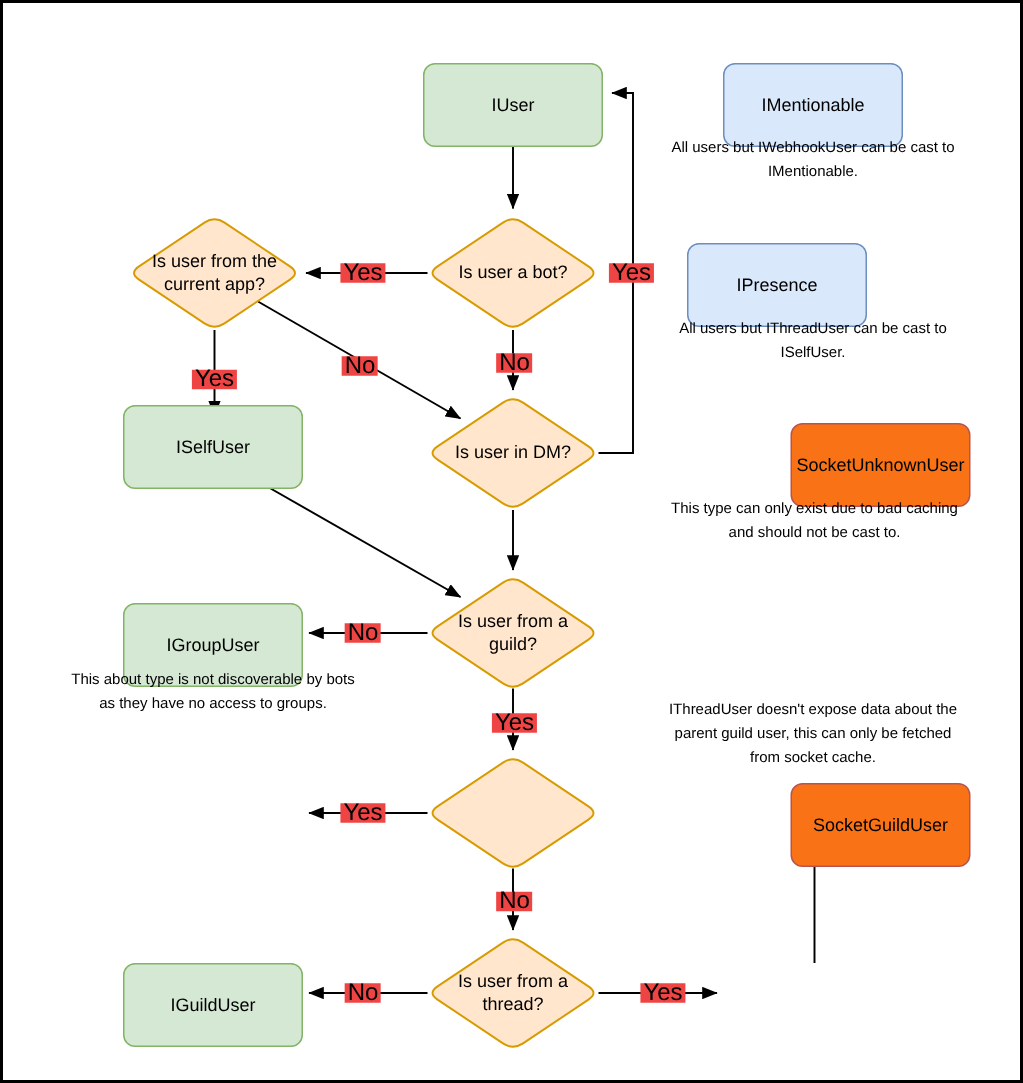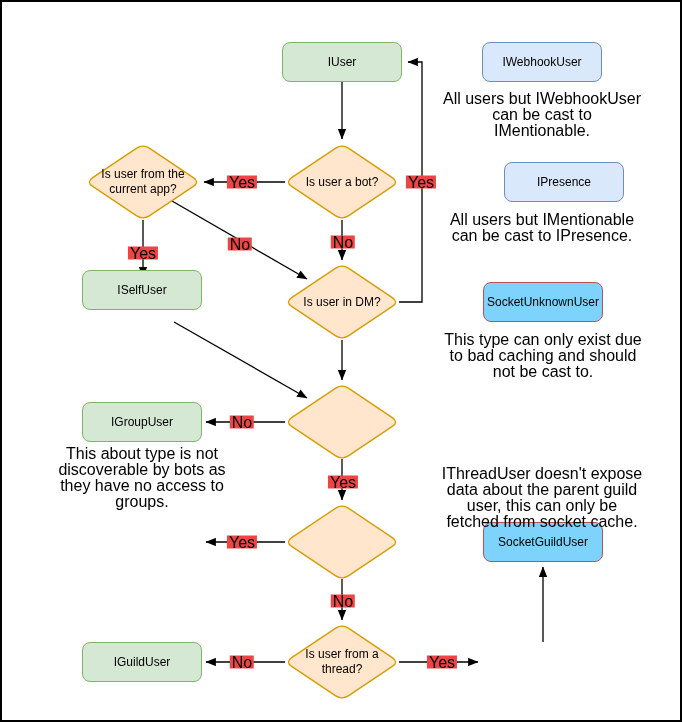--- a/index.html
+++ b/index.html
@@ -9,51 +9,51 @@
     box-sizing:border-box;
     border:2px solid #000000;
     background:#ffffff;
     font-family:"Liberation Sans", sans-serif;
     color:#000000;
     overflow:hidden;
   }
   .layer{position:absolute;left:0;top:0;}
   .box{
     position:absolute;
-    width:120px;height:40px;
+    width:120px;height:56px;
     box-sizing:border-box;
     border-radius:8px;
     display:flex;align-items:center;justify-content:center;
     font-size:12px;line-height:14px;
     text-align:center;
     border:1.3px solid #000;
     white-space:nowrap;
   }
   .box.green{background:#d5e8d4;border-color:#82b366;}
   .box.blue{background:#dae8fc;border-color:#6c8ebf;}
-  .box.red{background:#7dd3fc;border-color:#b85450;}
+  .box.red{background:#f97316;border-color:#b85450;margin-left:44px;}
   .dlabel{
     position:absolute;
     width:96px;
     transform:translate(-50%,-50%);
     text-align:center;
     font-size:12px;line-height:15px;
   }
   .elabel{
     position:absolute;
     transform:translate(-50%,-50%);
     background:#ef4444;
     padding:0 2px;
     font-size:16px;line-height:13px;
     white-space:nowrap;
   }
   .note{
     position:absolute;
     text-align:center;
-    font-size:16px;line-height:16px;
+    font-size:10px;line-height:16px;
   }
 </style>
 </head>
 <body>
 
 <div class="canvas">
 
   <svg class="layer" width="678" height="718" viewBox="0 0 678 718">
     <defs>
       <marker id="arrow" viewBox="0 0 10 8" refX="9.5" refY="4" markerWidth="8" markerHeight="6.4" orient="auto-start-reverse">
@@ -84,44 +84,45 @@
       <use href="#diamond" transform="translate(340,180)"></use>
       <use href="#diamond" transform="translate(141,180)"></use>
       <use href="#diamond" transform="translate(340,300)"></use>
       <use href="#diamond" transform="translate(340,420)"></use>
       <use href="#diamond" transform="translate(340,540)"></use>
       <use href="#diamond" transform="translate(340,660)"></use>
     </g>
   </svg>
 
   <div class="box green" style="left:280px;top:40px">IUser</div>
-  <div class="box blue" style="left:480px;top:40px">IWebhookUser</div>
-  <div class="box blue" style="left:502px;top:160px">IPresence</div>
+  <div class="box blue" style="left:480px;top:40px">IMentionable</div>
+  <div class="box blue" style="left:456px;top:160px">IPresence</div>
   <div class="box green" style="left:80px;top:268px">ISelfUser</div>
   <div class="box red" style="left:481px;top:280px">SocketUnknownUser</div>
   <div class="box green" style="left:80px;top:400px">IGroupUser</div>
   <div class="box green" style="left:80px;top:640px">IGuildUser</div>
   <div class="box red" style="left:481px;top:520px">SocketGuildUser</div>
 
   <div class="dlabel" style="left:340px;top:180px">Is user a bot?</div>
   <div class="dlabel" style="left:141px;top:180px">Is user from the current app?</div>
   <div class="dlabel" style="left:340px;top:300px">Is user in DM?</div>
+  <div class="dlabel" style="left:340px;top:420px">Is user from a guild?</div>
   <div class="dlabel" style="left:340px;top:660px">Is user from a thread?</div>
 
   <span class="elabel" style="left:240px;top:180px">Yes</span>
   <span class="elabel" style="left:341px;top:240px">No</span>
   <span class="elabel" style="left:238px;top:242px">No</span>
   <span class="elabel" style="left:141px;top:251px">Yes</span>
   <span class="elabel" style="left:419px;top:180px">Yes</span>
   <span class="elabel" style="left:240px;top:420px">No</span>
   <span class="elabel" style="left:341px;top:480px">Yes</span>
   <span class="elabel" style="left:240px;top:540px">Yes</span>
   <span class="elabel" style="left:341px;top:599px">No</span>
   <span class="elabel" style="left:240px;top:660px">No</span>
   <span class="elabel" style="left:440px;top:660px">Yes</span>
 
   <div class="note" style="left:440px;top:89px;width:200px">All users but IWebhookUser can be cast to IMentionable.</div>
-  <div class="note" style="left:440px;top:210px;width:200px">All users but IMentionable can be cast to IPresence.</div>
+  <div class="note" style="left:440px;top:210px;width:200px">All users but IThreadUser can be cast to ISelfUser.</div>
   <div class="note" style="left:439px;top:330px;width:204px">This type can only exist due to bad caching and should not be cast to.</div>
   <div class="note" style="left:438px;top:464px;width:204px">IThreadUser doesn't expose data about the parent guild user, this can only be fetched from socket cache.</div>
   <div class="note" style="left:41px;top:444px;width:198px">This about type is not discoverable by bots as they have no access to groups.</div>
 
 </div>
 
 </body></html>

